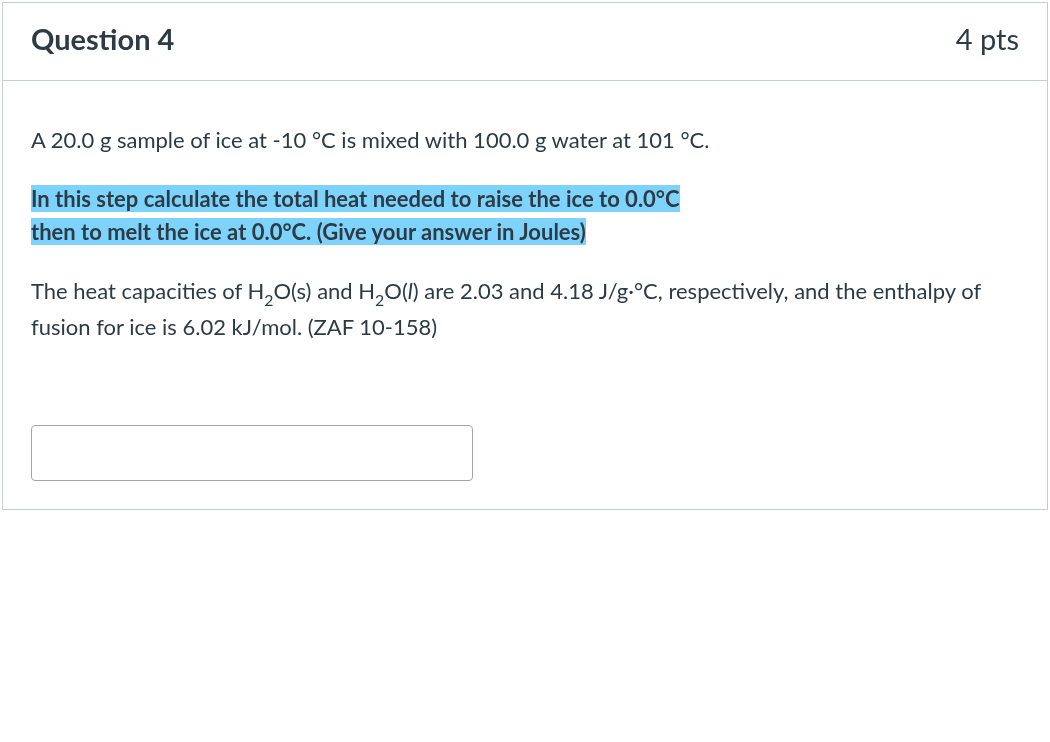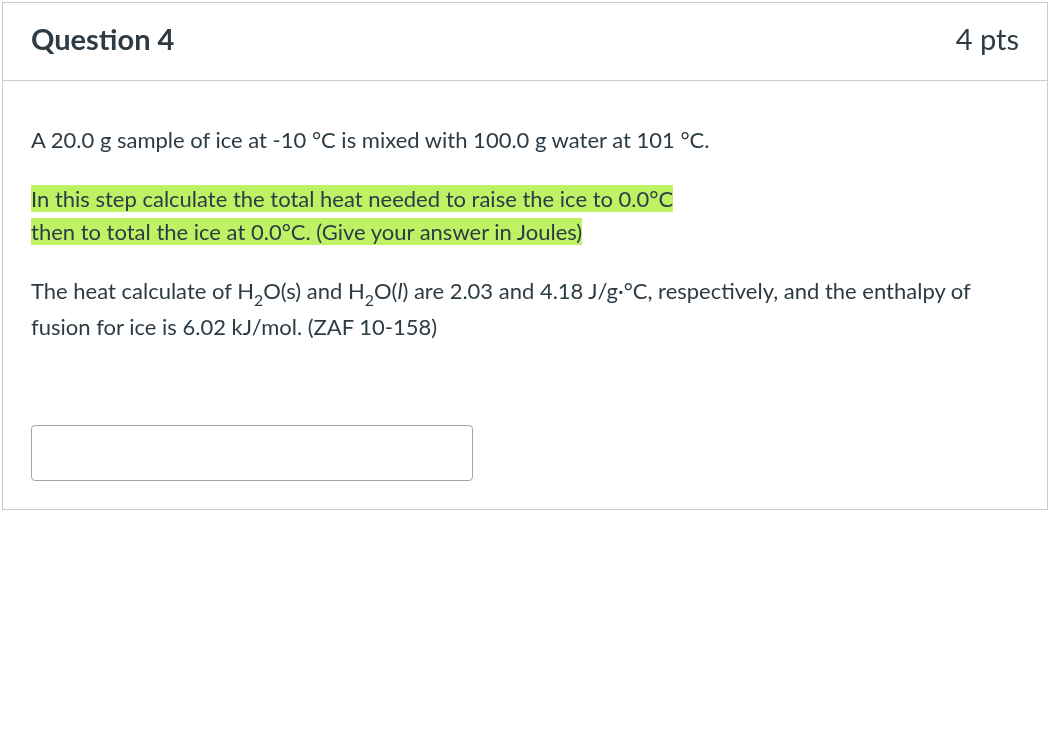--- a/index.html
+++ b/index.html
@@ -40,21 +40,22 @@
       padding: 42px 28px 28px 28px;
     }
     .paragraph {
       font-size: 22px;
       line-height: 1.5;
       color: #2d3b45;
       margin-bottom: 26px;
       font-weight: 400;
     }
     .highlight {
-      background-color: #bef264;
+      background-color: #7dd3fc;
+      font-weight: bold;
     }
     .sub {
       font-size: 0.72em;
       vertical-align: sub;
       position: relative;
       bottom: -0.1em;
     }
     .answer-input {
       width: 442px;
       height: 56px;
@@ -72,20 +73,20 @@
   <div class="question-header">
     <span class="question-title">Question 4</span>
     <span class="question-points">4 pts</span>
   </div>
   <div class="question-body">
     <p class="paragraph">
       <span> A 20.0 g sample of ice at -10 °C is mixed with 100.0 g water at 101 °C.</span>
     </p>
     <p class="paragraph">
       <span class="highlight">In this step calculate the total heat needed to raise the ice to 0.0°C</span><br>
-      <span class="highlight">then to total the ice at 0.0°C.  (Give your answer in Joules)</span>
+      <span class="highlight">then to melt the ice at 0.0°C.  (Give your answer in Joules)</span>
     </p>
     <p class="paragraph">
-      <span>The heat calculate of  H</span><span class="sub">2</span><span>O(s) and H</span><span class="sub">2</span><span>O(</span><i>l</i><span>) are 2.03 and 4.18 J/g·°C, respectively, and the enthalpy of fusion for ice is 6.02 kJ/mol.   (ZAF 10-158)</span>
+      <span>The heat capacities of  H</span><span class="sub">2</span><span>O(s) and H</span><span class="sub">2</span><span>O(</span><i>l</i><span>) are 2.03 and 4.18 J/g·°C, respectively, and the enthalpy of fusion for ice is 6.02 kJ/mol.   (ZAF 10-158)</span>
     </p>
     <input type="text" class="answer-input" value="" style="">
   </div>
 </div>
 
 </body></html>

